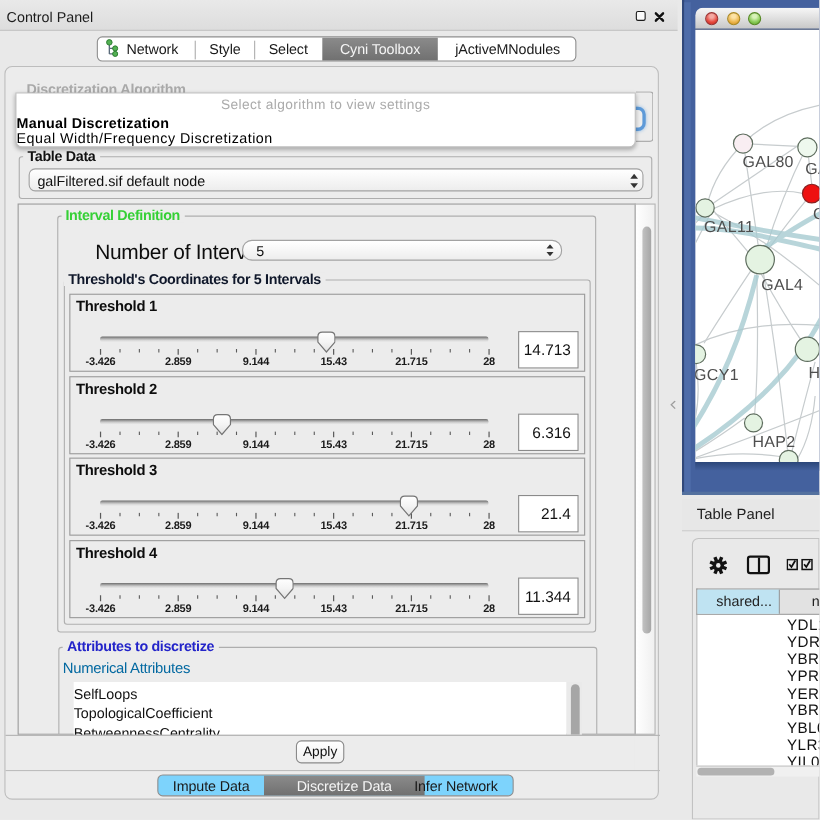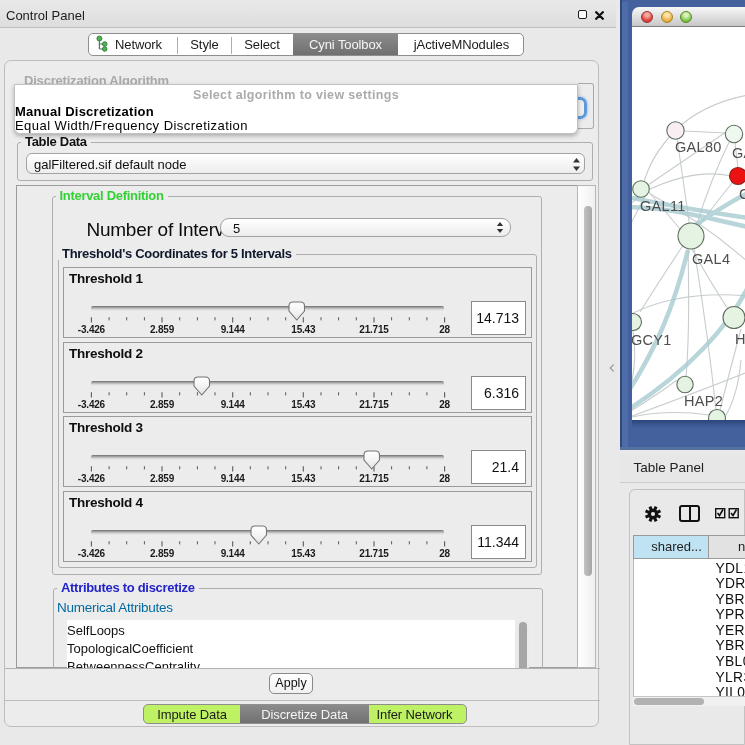--- a/index.html
+++ b/index.html
@@ -271,23 +271,23 @@
 </div>
 <div class="a" style="left:514.6px;top:619.5px;width:14.4px;height:48.5px;background:#eaeaea"></div>
 <div class="a" style="left:518.5px;top:622px;width:8.5px;height:46px;background:#a6a6a6;border-radius:4px 4px 0 0"></div>
 
 <div class="a" style="left:17px;top:668px;width:560px;height:32px;background:#ececec"></div>
 
 <div class="a" style="left:5px;top:668px;width:595px;height:1px;background:#b2b2b2"></div>
 <div class="a" style="left:269px;top:673px;width:44px;height:21px;background:linear-gradient(#fff,#f0f0f0);border:1px solid #8a8a8a;border-radius:5px;text-align:center;font-size:12.5px;line-height:19px;color:#111">Apply</div>
 <div class="a" style="left:5px;top:700px;width:595px;height:1px;background:#bdbdbd"></div>
 
-<div class="a" style="left:143px;top:704px;width:324px;height:20px;background:#bef264;border:1px solid #8e8e8e;border-radius:5px;overflow:hidden">
+<div class="a" style="left:143px;top:704px;width:324px;height:20px;background:#7dd3fc;border:1px solid #8e8e8e;border-radius:5px;overflow:hidden">
   <div class="tabtxt" style="left:0;width:96px;line-height:19px">Impute Data</div>
-  <div class="tabtxt seltab" style="left:96px;width:129px;line-height:19px">Discretize Data</div>
+  <div class="tabtxt seltab" style="left:96px;width:146px;line-height:19px">Discretize Data</div>
   <div class="tabtxt" style="left:217px;width:107px;line-height:19px">Infer Network</div>
 </div>
 
 <svg class="a" style="left:609px;top:364px" width="6" height="8" viewBox="0 0 6 8">
     <path d="M4.8,0.5 L1.2,4 L4.8,7.5" fill="none" stroke="#9d9d9d" stroke-width="1.2"></path>
   </svg>
 
 <div class="a" style="left:620px;top:0;width:125px;height:450px;background:#44619e"></div>
 <div class="a" style="left:620px;top:0;width:2px;height:450px;background:#31487a"></div>
 <div class="a" style="left:622px;top:2px;width:6px;height:446px;background:#4e6ca9"></div>
@@ -390,15 +390,15 @@
   <div class="a" style="left:0;top:0;width:75px;height:22px;background:#bfe3f2;border-right:1px solid #9a9a9a;text-align:center;font-size:13px;line-height:22px;color:#222;text-indent:11px">shared...</div>
   <div class="a" style="left:104px;top:3px;font-size:13px;color:#222">n</div>
 </div>
 <div class="a" style="left:633px;top:559px;width:112px;height:137px;background:#fff;border-left:1px solid #b9b9b9;overflow:hidden">
   <div class="a rowtxt" style="left:81.5px;top:1.5px;line-height:15.6px">YDL194W<br>YDR277C<br>YBR043C<br>YPR145W<br>YER054C<br>YBR045C<br>YBL079W<br>YLR345W<br>YIL052C</div>
 </div>
 <div class="a" style="left:633px;top:696px;width:112px;height:10px;background:#f0f0f0;border-top:1px solid #c6c6c6"></div>
 <div class="a" style="left:634px;top:697.5px;width:70px;height:7px;background:#b2b2b2;border-radius:4px"></div>
 
 <div class="a" style="left:14px;top:84px;width:564px;height:50px;background:#fff;border:1px solid #c2c2c2;border-radius:0 0 6px 6px;box-shadow:0 2px 4px rgba(0,0,0,0.28)"></div>
-<div class="a" style="left:0;top:87.5px;width:592px;text-align:center;font-size:12.5px;font-weight:bold;color:#ababab;letter-spacing:0.35px">Select algorithm to view settings</div>
+<div class="a" style="left:0;top:87.5px;width:592px;text-align:center;font-size:12.5px;font-weight:normal;color:#ababab;letter-spacing:0.35px">Select algorithm to view settings</div>
 <div class="a" style="left:15px;top:103.5px;font-size:13px;font-weight:bold;color:#000;letter-spacing:0.25px">Manual Discretization</div>
 <div class="a" style="left:15px;top:118px;font-size:13px;color:#000;letter-spacing:0.45px">Equal Width/Frequency Discretization</div>
 
 </body></html>

